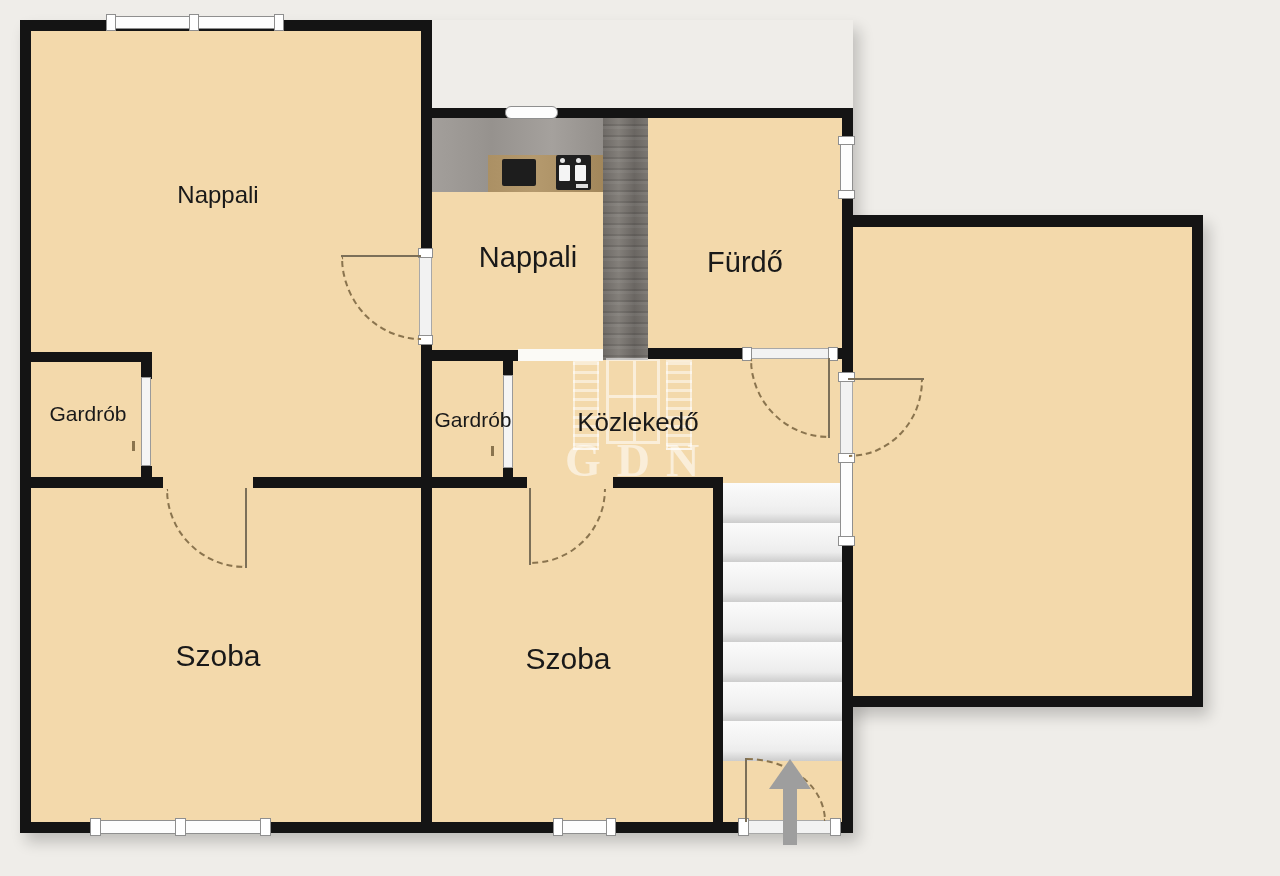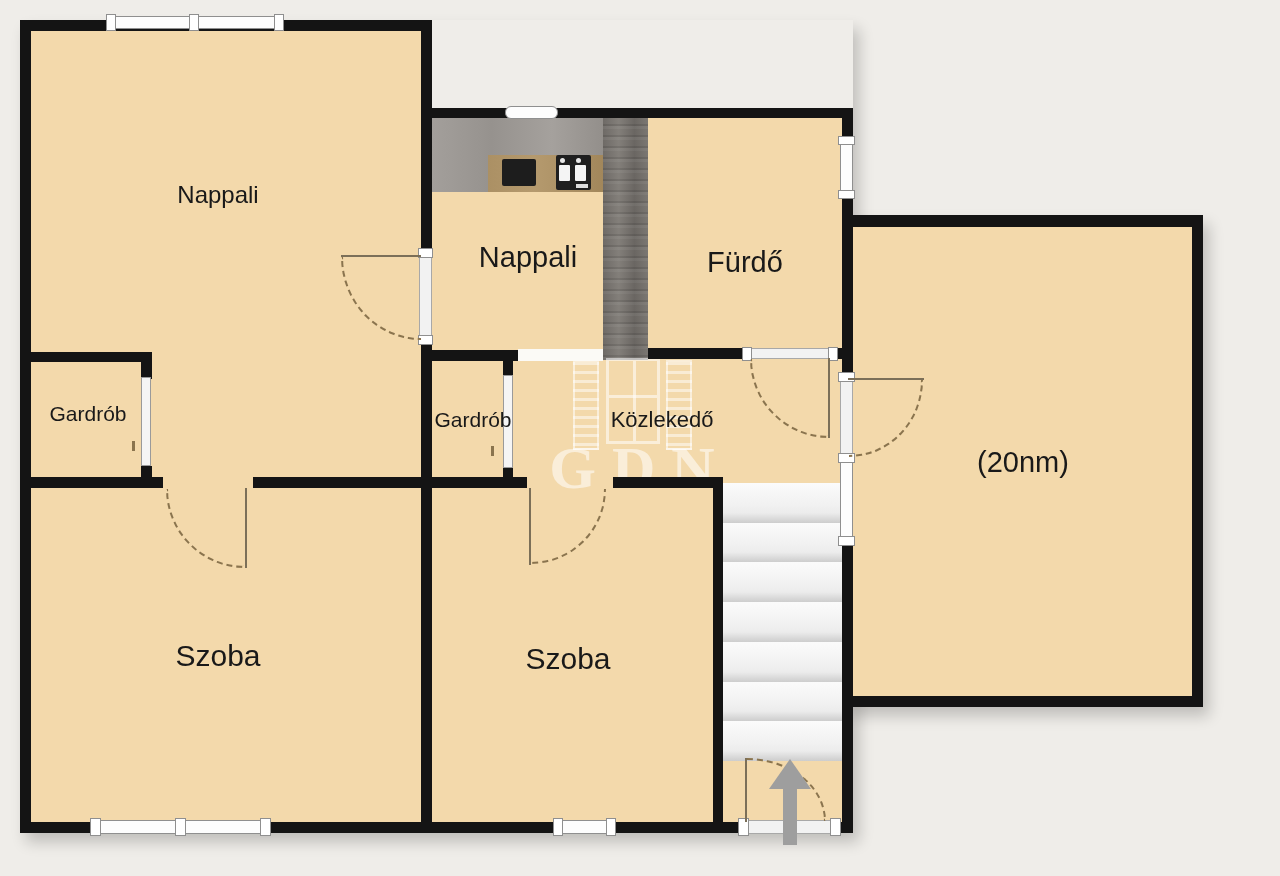--- a/index.html
+++ b/index.html
@@ -41,21 +41,21 @@
   .arrow-head{position:absolute;left:769px;top:759px;width:0;height:0;z-index:6;
     border-left:21px solid transparent;border-right:21px solid transparent;border-bottom:30px solid #9e9e9e;}
   .arrow-shaft{position:absolute;left:783px;top:788px;width:14px;height:57px;background:#9e9e9e;z-index:6;}
   .wm{position:absolute;z-index:2;}
   .wm-shutter{position:absolute;width:26px;height:90px;border:2px solid rgba(255,255,255,.55);box-sizing:border-box;
     background:repeating-linear-gradient(180deg,rgba(255,255,255,.5) 0 3px,transparent 3px 9px);}
   .wm-frame{position:absolute;left:606px;top:358px;width:54px;height:86px;border:3px solid rgba(255,255,255,.55);box-sizing:border-box;}
   .wm-frame::before{content:"";position:absolute;left:50%;top:0;width:3px;height:100%;background:rgba(255,255,255,.55);}
   .wm-frame::after{content:"";position:absolute;top:42%;left:0;height:3px;width:100%;background:rgba(255,255,255,.55);}
   .wm-text{position:absolute;left:520px;top:434px;width:240px;text-align:center;z-index:2;
-    font-family:"Liberation Serif", serif;font-size:60px;font-weight:bold;letter-spacing:16px;color:rgba(255,255,255,.55);}
+    font-family:"Liberation Serif", serif;font-size:46px;font-weight:bold;letter-spacing:16px;color:rgba(255,255,255,.55);}
 </style>
 </head>
 <body>
 
 <div class="shadow" style="left:20px;top:20px;width:833px;height:813px;"></div>
 <div class="shadow" style="left:845px;top:215px;width:358px;height:492px;"></div>
 
 <div class="fill" style="left:25px;top:25px;width:407px;height:803px;"></div>
 <div class="fill" style="left:432px;top:113px;width:416px;height:715px;"></div>
 <div class="fill" style="left:848px;top:220px;width:349px;height:482px;"></div>
@@ -175,18 +175,17 @@
 <div class="tick" style="left:491px;top:446px;width:3px;height:10px;"></div>
 
 <div class="arrow-head"></div>
 <div class="arrow-shaft"></div>
 
 <div class="label" style="left:118px;top:181px;width:200px;font-size:24px;">Nappali</div>
 <div class="label" style="left:428px;top:241px;width:200px;font-size:29px;">Nappali</div>
 <div class="label" style="left:647px;top:246px;width:196px;font-size:29px;">Fürdő</div>
 <div class="label" style="left:28px;top:402px;width:120px;font-size:21px;">Gardrób</div>
 <div class="label" style="left:414px;top:408px;width:118px;font-size:21px;">Gardrób</div>
-<div class="label" style="left:558px;top:407px;width:208px;font-size:22px;">Közlekedő</div>
+<div class="label" style="left:534px;top:407px;width:208px;font-size:26px;">Közlekedő</div>
 <div class="label" style="left:920px;top:443px;width:206px;font-size:29px;line-height:39px;">
-  <div>(20nm)</div>
 </div>
 <div class="label" style="left:118px;top:639px;width:200px;font-size:30px;">Szoba</div>
 <div class="label" style="left:468px;top:642px;width:200px;font-size:30px;">Szoba</div>
 
 </body></html>

